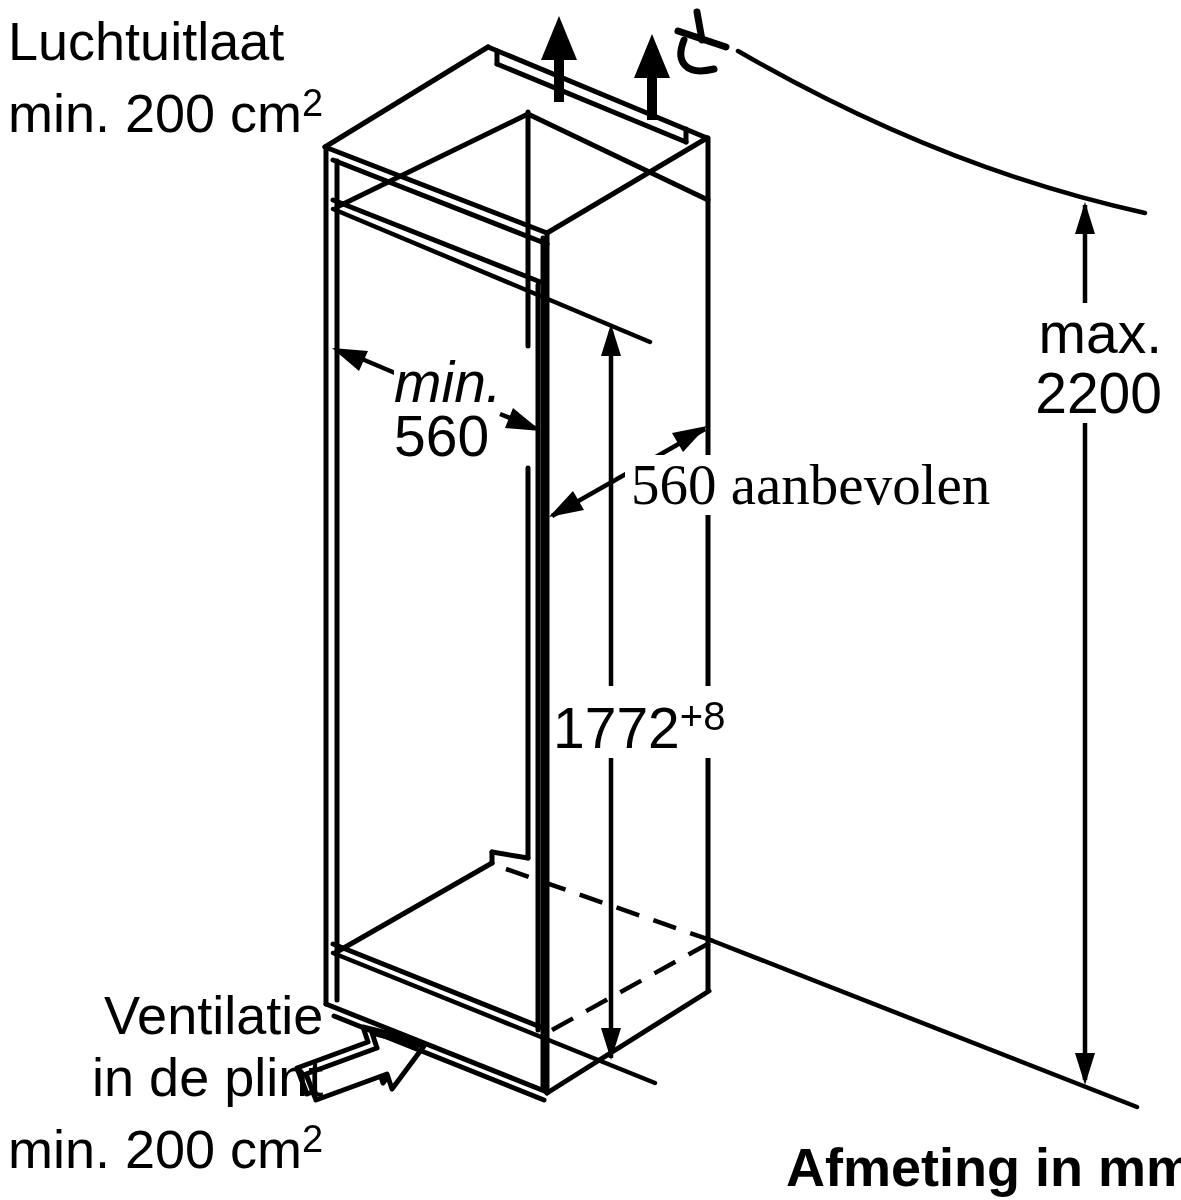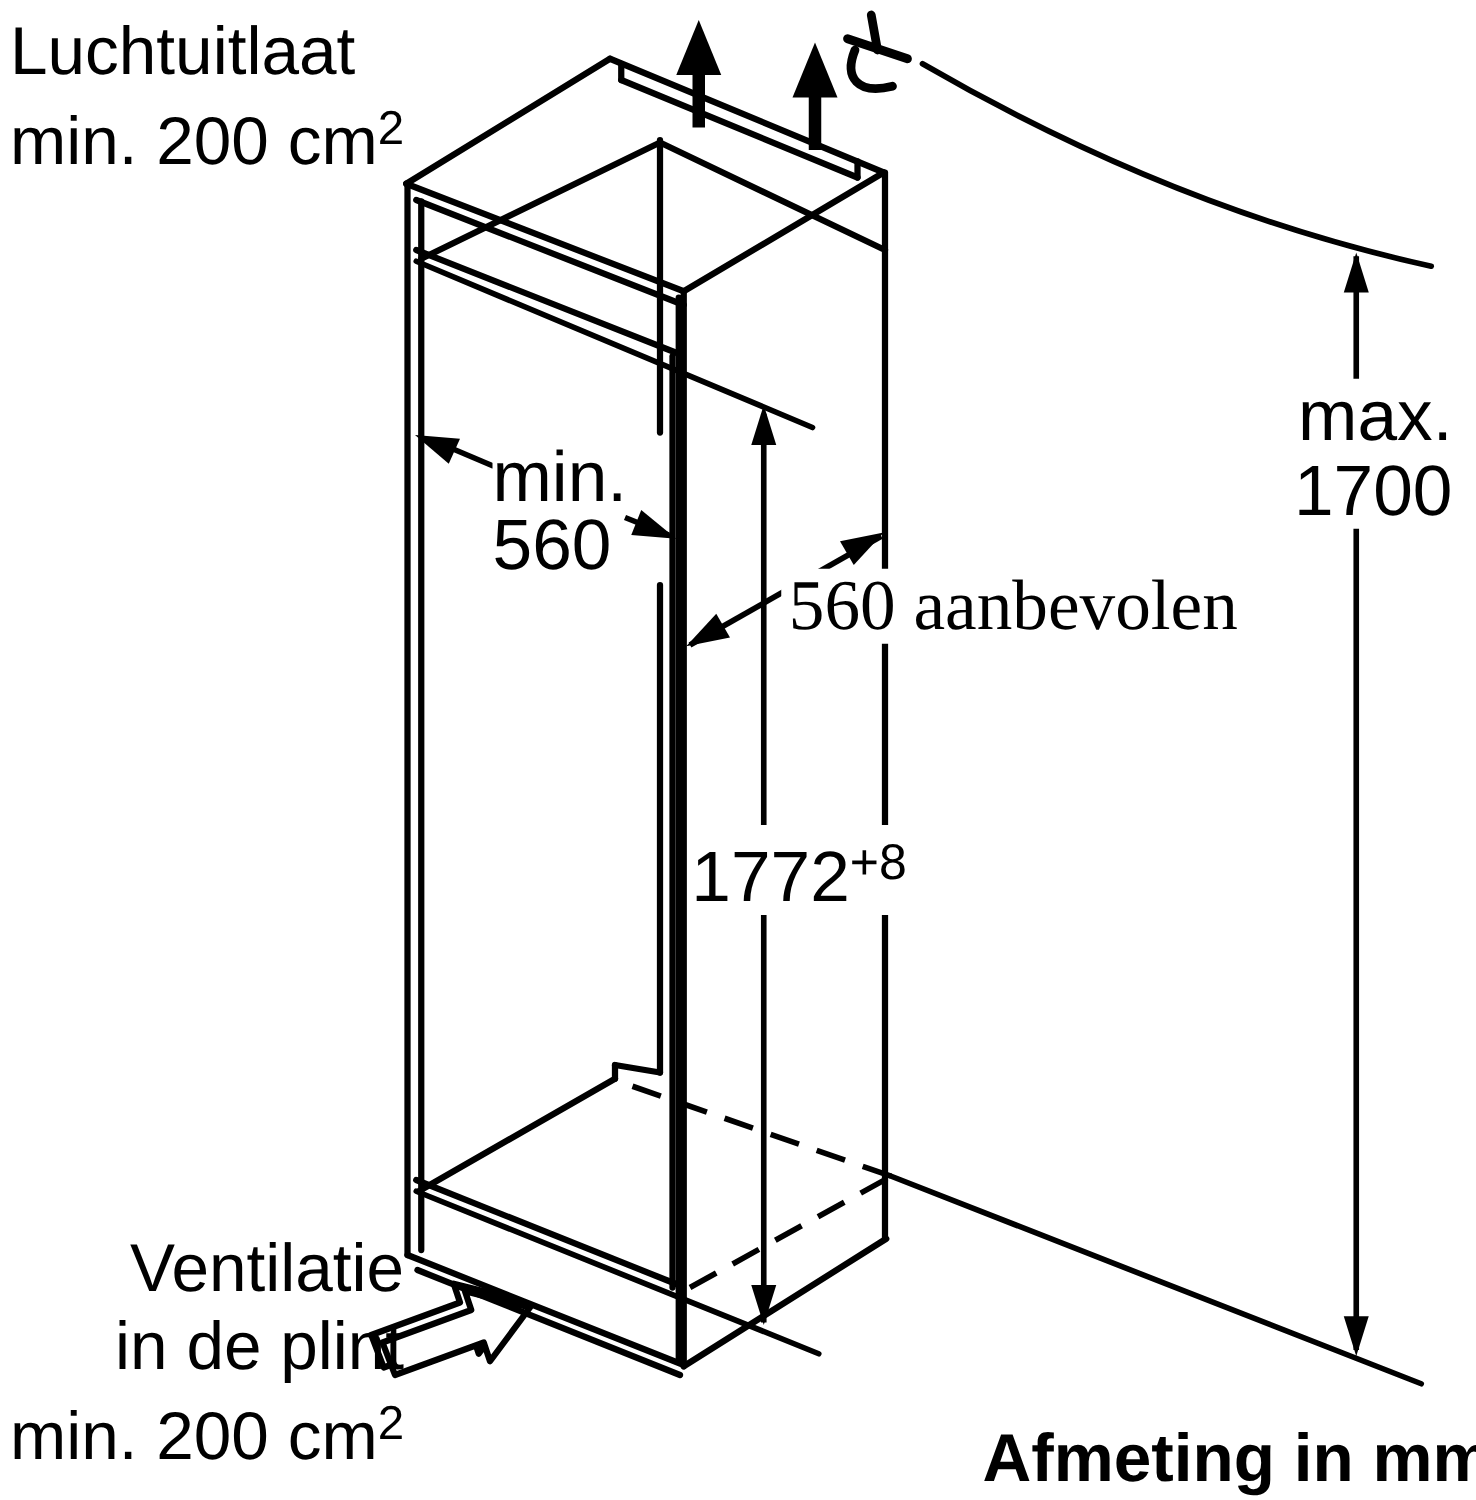--- a/index.html
+++ b/index.html
@@ -127,32 +127,32 @@
       <path d="M678 31 L726 47"></path>
       <path d="M684 40 C675 62 686 76 714 69"></path>
     </g>
   </svg>
 
   <div class="lbl corner-lbl" style="left:8px;top:10px;">
     <div><span>Luchtuitlaat</span></div>
     <div><span>min. 200 cm</span><span class="sup">2</span></div>
   </div>
 
-  <div class="lbl dim-lbl bgw" style="left:394px;top:352px;">min.</div>
+  <div class="lbl dim-lbl bgw" style="left:394px;top:352px;font-style:italic;">min.</div>
   <div class="lbl dim-lbl bgw" style="left:394px;top:406px;">560</div>
 
   <div class="lbl dim-lbl bgw pad" style="left:625px;top:455px;font-family:Liberation Serif, serif;">560 aanbevolen</div>
 
-  <div class="lbl dim-lbl bgw" style="left:551px;top:660px;padding:0 8px 0 2px;">
+  <div class="lbl dim-lbl bgw" style="left:551px;top:686px;padding:0 8px 0 2px;">
     <span>1772</span><span class="sup-dim">+8</span>
   </div>
 
   <div class="lbl dim-lbl bgw max-block" style="left:1012px;top:303px;">
     <div>max.</div>
-    <div>1700</div>
+    <div>2200</div>
   </div>
 
   <div class="lbl corner-lbl" style="left:8px;top:984px;text-align:right;">
     <div><span>Ventilatie</span></div>
     <div><span>in de plint</span></div>
     <div><span>min. 200 cm</span><span class="sup">2</span></div>
   </div>
 
   <div class="lbl corner-lbl" style="left:786px;top:1136px;font-weight:bold;">Afmeting in mm</div>
 

